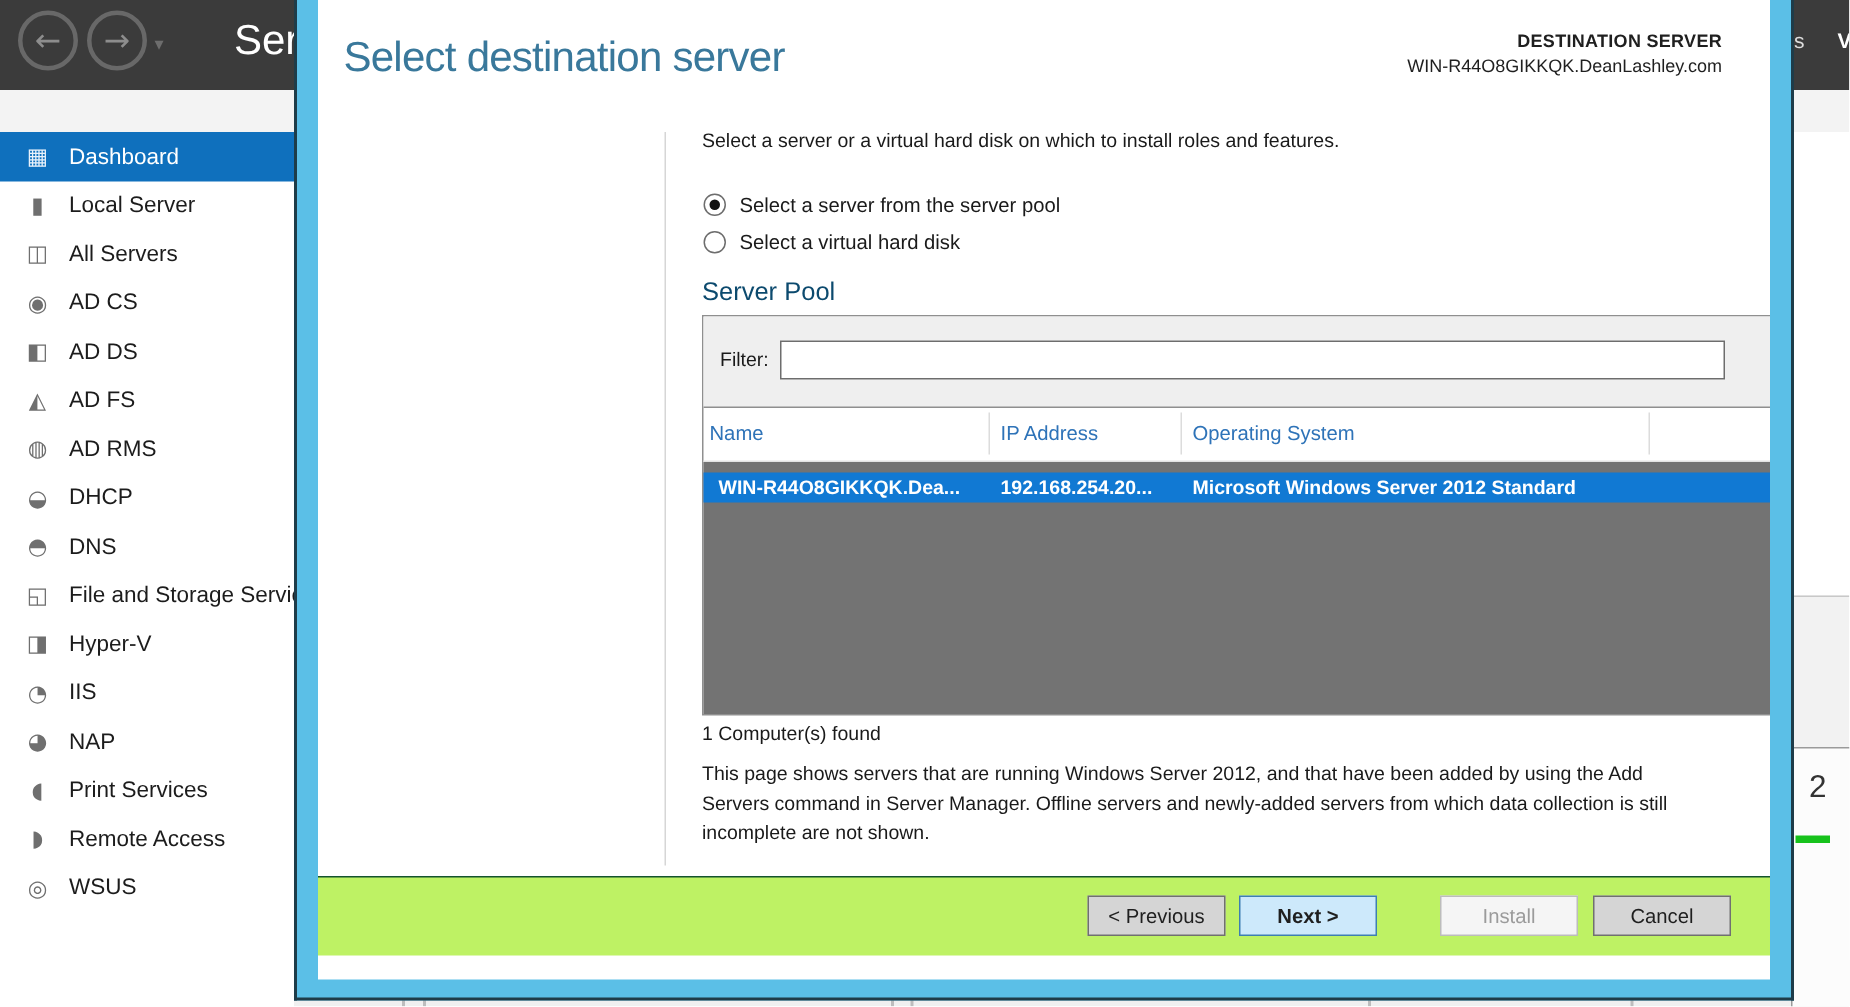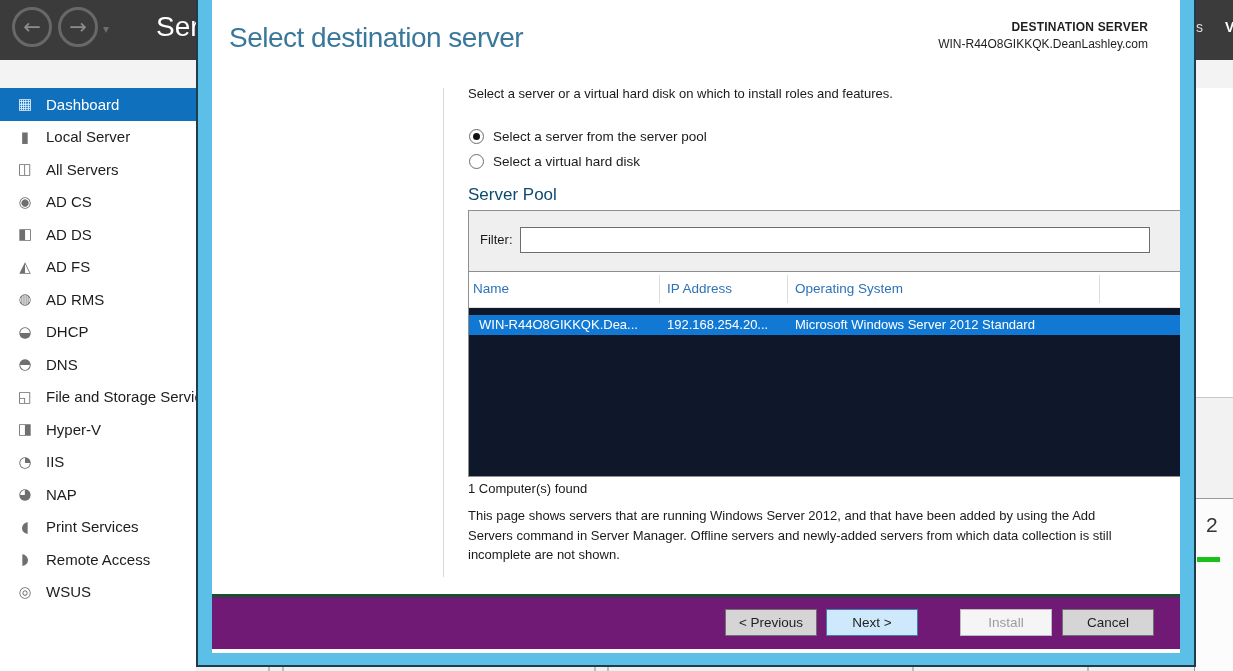--- a/index.html
+++ b/index.html
@@ -73,37 +73,37 @@
               border:1px solid #8f8f8f;box-sizing:border-box;background:#fff;}
   .filter-strip{position:relative;height:60px;background:#efefef;border-bottom:1px solid #8f8f8f;}
   .filter-label{position:absolute;left:11px;top:21px;font-size:13px;color:#1a1a1a;}
   .filter-input{position:absolute;left:51px;top:16px;width:630px;height:26px;border:1px solid #6d6d6d;
                 background:#fff;box-sizing:border-box;font-size:13px;padding:0 6px;outline:none;
                 font-family:"Liberation Sans",sans-serif;}
   .table-header{position:relative;height:35px;border-bottom:1px solid #e3e3e3;}
   .th{position:absolute;top:9px;font-size:13.5px;color:#2e73b8;}
   .th-name{left:4px;} .th-ip{left:198px;} .th-os{left:326px;}
   .colsep{position:absolute;top:3px;height:28px;width:1px;background:#dcdcdc;}
-  .table-body{position:relative;height:168px;background:#0f172a;}
+  .table-body{position:relative;height:168px;background:#737373;font-weight:bold;}
   .pool-row{position:absolute;left:0;right:0;top:7px;height:20px;font-size:13px;color:#1a1a1a;}
   .pool-row.selected{background:#1179d3;color:#fff;}
   .cell{position:absolute;top:2px;white-space:nowrap;}
   .cell-name{left:10px;} .cell-ip{left:198px;} .cell-os{left:326px;}
 
   .found{position:absolute;left:256px;top:481px;font-size:13px;color:#1a1a1a;}
   .desc{position:absolute;left:256px;top:506px;width:668px;font-size:13px;
         line-height:19.5px;color:#1a1a1a;}
 
-  .footer{position:absolute;left:0;right:0;bottom:4px;height:52px;background:#701a75;
-          border-top:3px solid #14532d;}
+  .footer{position:absolute;left:0;right:0;bottom:16px;height:52px;background:#bef264;
+          border-top:1px solid #14532d;}
   .btn{position:absolute;top:12px;width:92px;height:27px;box-sizing:border-box;
        font-size:13.5px;font-family:"Liberation Sans",sans-serif;color:#1f1f1f;
        background:#d5d5d5;border:1px solid #707070;text-align:center;line-height:25px;cursor:default;}
   .btn-previous{left:513px;} .btn-next{left:614px;} .btn-install{left:748px;} .btn-cancel{left:850px;}
-  .btn.default{background:#cde9fb;border-color:#3e7fb1;}
+  .btn.default{background:#cde9fb;border-color:#3e7fb1;font-weight:bold;}
   .btn.disabled{background:#f5f5f5;border-color:#bcbcbc;color:#9b9b9b;}
 </style>
 </head>
 <body>
 
 <div id="screen">
 
   <div class="abs topbar">
     <div class="navcircle back-circle">←</div>
     <div class="navcircle fwd-circle">→</div>

